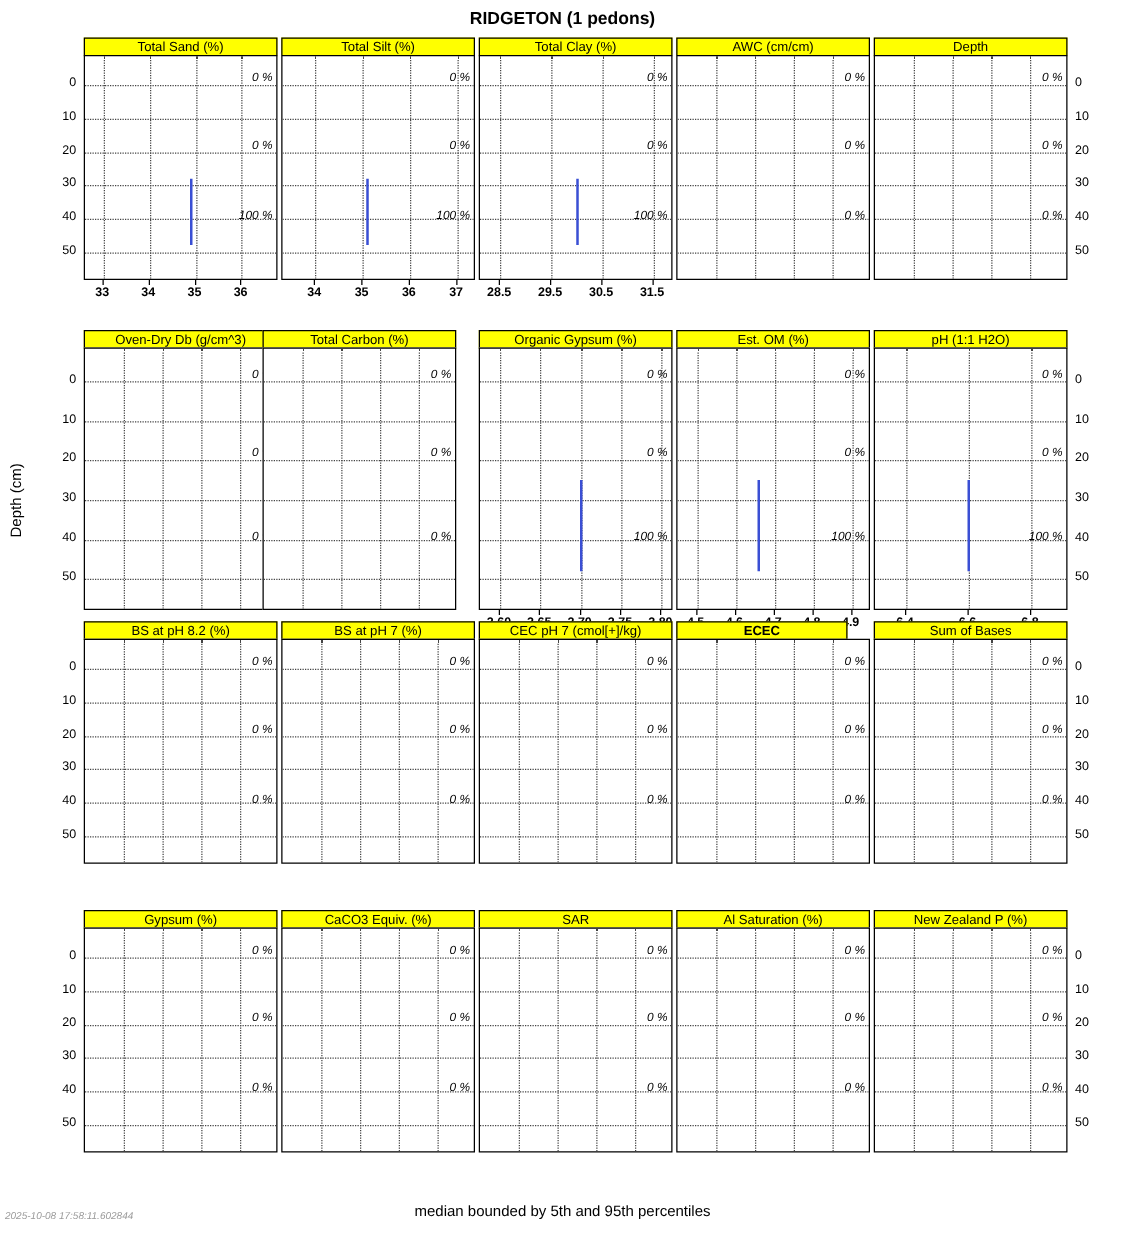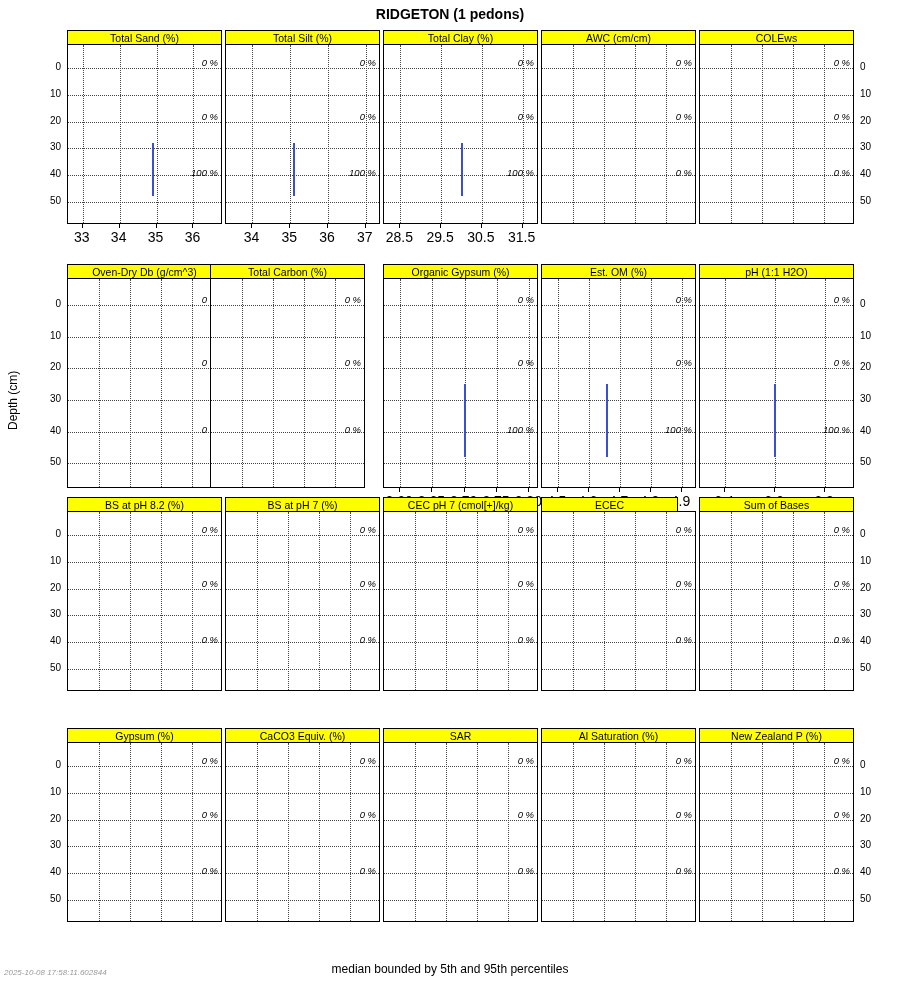--- a/index.html
+++ b/index.html
@@ -47,21 +47,21 @@
   .hgrid{height:0;border-top:1px dotted #444;left:0;right:0;}
   .bar{position:absolute;width:2px;background:#3a4fd4;}
   .pct{
     position:absolute;font-size:9.5px;font-style:italic;
     white-space:nowrap;text-align:right;
   }
   .ytick{
     position:absolute;font-size:10px;white-space:nowrap;
   }
   .xtick{
-    position:absolute;font-size:14px;white-space:nowrap;text-align:center;
+    position:absolute;font-size:10px;white-space:nowrap;text-align:center;font-weight:bold;
   }
   .tickmark{position:absolute;width:0;border-left:1px solid #000;}
 </style>
 </head>
 <body>
 
 <div id="title">RIDGETON (1 pedons)</div>
 <div id="ylabel">Depth (cm)</div>
 <div id="footer">median bounded by 5th and 95th percentiles</div>
 <div id="stamp">2025-10-08 17:58:11.602844</div>
@@ -160,21 +160,21 @@
         <div class="vgrid" style="left: 31px;"></div>
         <div class="vgrid" style="left: 62px;"></div>
         <div class="vgrid" style="left: 93px;"></div>
         <div class="vgrid" style="left: 124px;"></div>
         <div class="pct" style="right: 3px; top: 12.3333px;">0 %</div>
         <div class="pct" style="right: 3px; top: 65.6667px;">0 %</div>
         <div class="pct" style="right: 3px; top: 121.667px;">0 %</div>
       </div>
     </div>
     <div class="panel" style="left: 699px; top: 30px; width: 155px; height: 194px;">
-      <div class="ptitle" style="width: 155px;">COLEws</div>
+      <div class="ptitle" style="width: 155px;">Depth</div>
       <div class="pbody" style="width: 155px; height: 180px;">
         <div class="hgrid" style="top: 23.3333px;"></div>
         <div class="hgrid" style="top: 50px;"></div>
         <div class="hgrid" style="top: 76.6667px;"></div>
         <div class="hgrid" style="top: 103.333px;"></div>
         <div class="hgrid" style="top: 130px;"></div>
         <div class="hgrid" style="top: 156.667px;"></div>
         <div class="vgrid" style="left: 31px;"></div>
         <div class="vgrid" style="left: 62px;"></div>
         <div class="vgrid" style="left: 93px;"></div>
@@ -352,21 +352,21 @@
         <div class="vgrid" style="left: 31px;"></div>
         <div class="vgrid" style="left: 62px;"></div>
         <div class="vgrid" style="left: 93px;"></div>
         <div class="vgrid" style="left: 124px;"></div>
         <div class="pct" style="right: 3px; top: 12.3333px;">0 %</div>
         <div class="pct" style="right: 3px; top: 65.6667px;">0 %</div>
         <div class="pct" style="right: 3px; top: 121.667px;">0 %</div>
       </div>
     </div>
     <div class="panel" style="left: 541px; top: 497px; width: 155px; height: 194px;">
-      <div class="ptitle" style="width: 137px;">ECEC</div>
+      <div class="ptitle" style="width: 137px; font-weight: bold;">ECEC</div>
       <div class="pbody" style="width: 155px; height: 180px;">
         <div class="hgrid" style="top: 23.3333px;"></div>
         <div class="hgrid" style="top: 50px;"></div>
         <div class="hgrid" style="top: 76.6667px;"></div>
         <div class="hgrid" style="top: 103.333px;"></div>
         <div class="hgrid" style="top: 130px;"></div>
         <div class="hgrid" style="top: 156.667px;"></div>
         <div class="vgrid" style="left: 31px;"></div>
         <div class="vgrid" style="left: 62px;"></div>
         <div class="vgrid" style="left: 93px;"></div>

